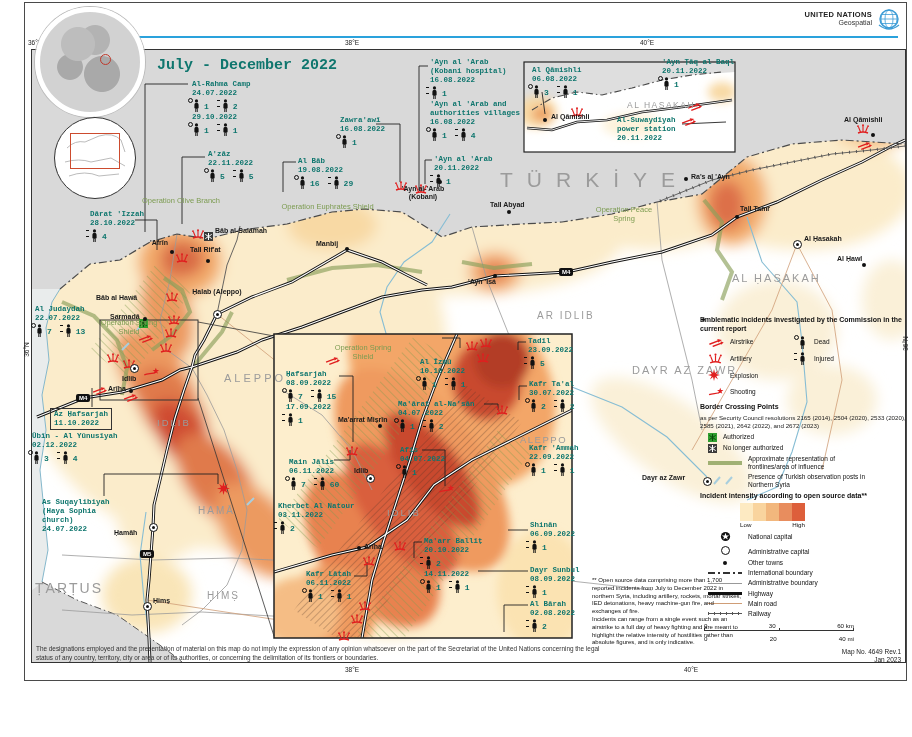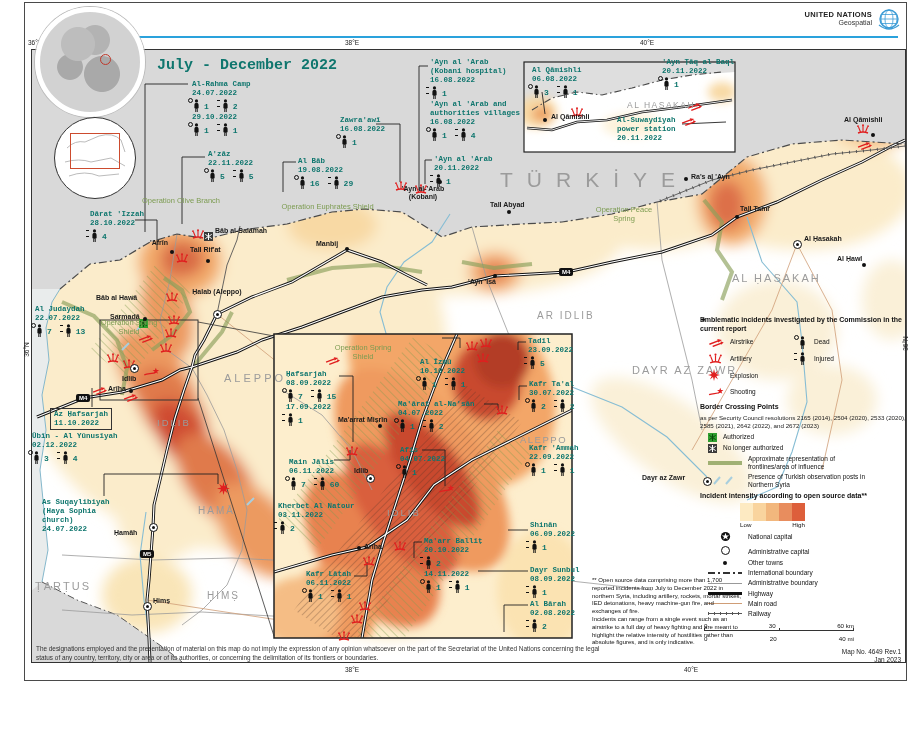--- a/index.html
+++ b/index.html
@@ -935,21 +935,21 @@
           <div class="region" style="left:595px;top:50px;font-size:8.5px;letter-spacing:1.5px;">AL ḤASAKAH</div>
           <div class="region" style="left:700px;top:222px;font-size:11px;letter-spacing:2px;">AL ḤASAKAH</div>
           <div class="region" style="left:505px;top:260px;font-size:10px;letter-spacing:2px;">AR IDLIB</div>
           <div class="region" style="left:192px;top:322px;font-size:11px;letter-spacing:3px;">ALEPPO</div>
           <div class="region" style="left:488px;top:384px;font-size:9.5px;letter-spacing:1.5px;">ALEPPO</div>
           <div class="region" style="left:125px;top:367px;font-size:9.5px;letter-spacing:2px;">IDLIB</div>
           <div class="region" style="left:355px;top:457px;font-size:9.5px;letter-spacing:2px;">IDLIB</div>
           <div class="region" style="left:600px;top:314px;font-size:11px;letter-spacing:2px;">DAYR AZ ZAWR</div>
           <div class="region" style="left:166px;top:455px;font-size:10px;letter-spacing:2px;">HAMĀ</div>
           <div class="region" style="left:175px;top:540px;font-size:10px;letter-spacing:2px;">ḤIMṢ</div>
-          <div class="region" style="left:3px;top:530px;font-size:11px;letter-spacing:2px;">ṬARṬUS</div>
+          <div class="region" style="left:3px;top:530px;font-size:14px;letter-spacing:2px;">ṬARṬUS</div>
           <div class="op" style="left:110px;top:146px;width:78px;">Operation Olive Branch</div>
           <div class="op" style="left:248px;top:152px;width:95px;">Operation Euphrates Shield</div>
           <div class="op" style="left:556px;top:155px;width:72px;">Operation Peace Spring</div>
           <div class="op" style="left:58px;top:268px;width:78px;">Operation Spring Shield</div>
           <div class="op" style="left:292px;top:293px;width:78px;">Operation Spring Shield</div>
           <div class="badge" style="left:44px;top:344px;">M4</div>
           <div class="badge" style="left:527px;top:218px;">M4</div>
           <div class="badge" style="left:108px;top:500px;">M5</div>
           <div class="micon" style="left:159px;top:178px;">
             <svg viewBox="0 0 14 11" width="14" height="11">

